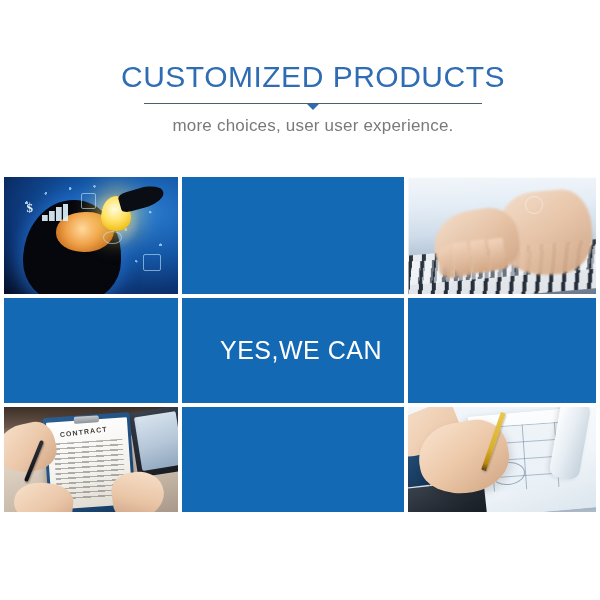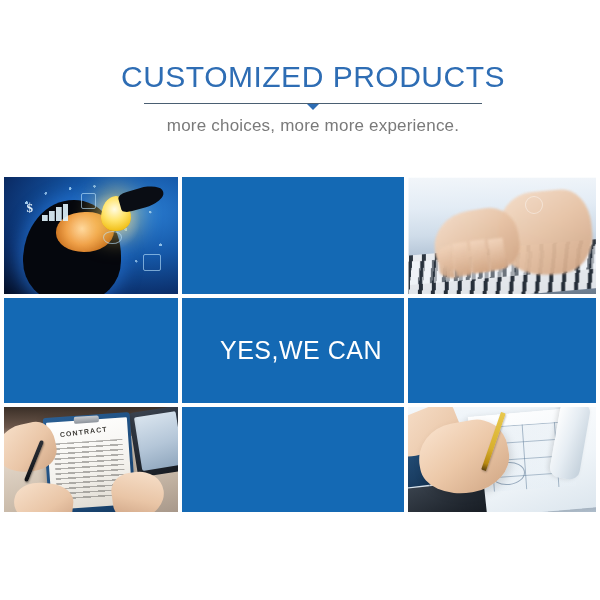--- a/index.html
+++ b/index.html
@@ -460,21 +460,21 @@
   <div class="header">
 
     <div class="headline">CUSTOMIZED PRODUCTS</div>
 
     <div class="divider-wrap">
       <div class="divider-line"></div>
       <div class="divider-arrow"></div>
     </div>
 
 
-    <div class="subline">more choices, more more experience.</div>
+    <div class="subline">more choices, user user experience.</div>
   </div>
 
   <div class="grid">
 
     <div class="tile">
       <div class="photo ph-brain">
         <div class="brain-icons"></div>
         <div class="brain-head"></div>
         <div class="brain-lobe"></div>
         <div class="brain-bulb"></div>

